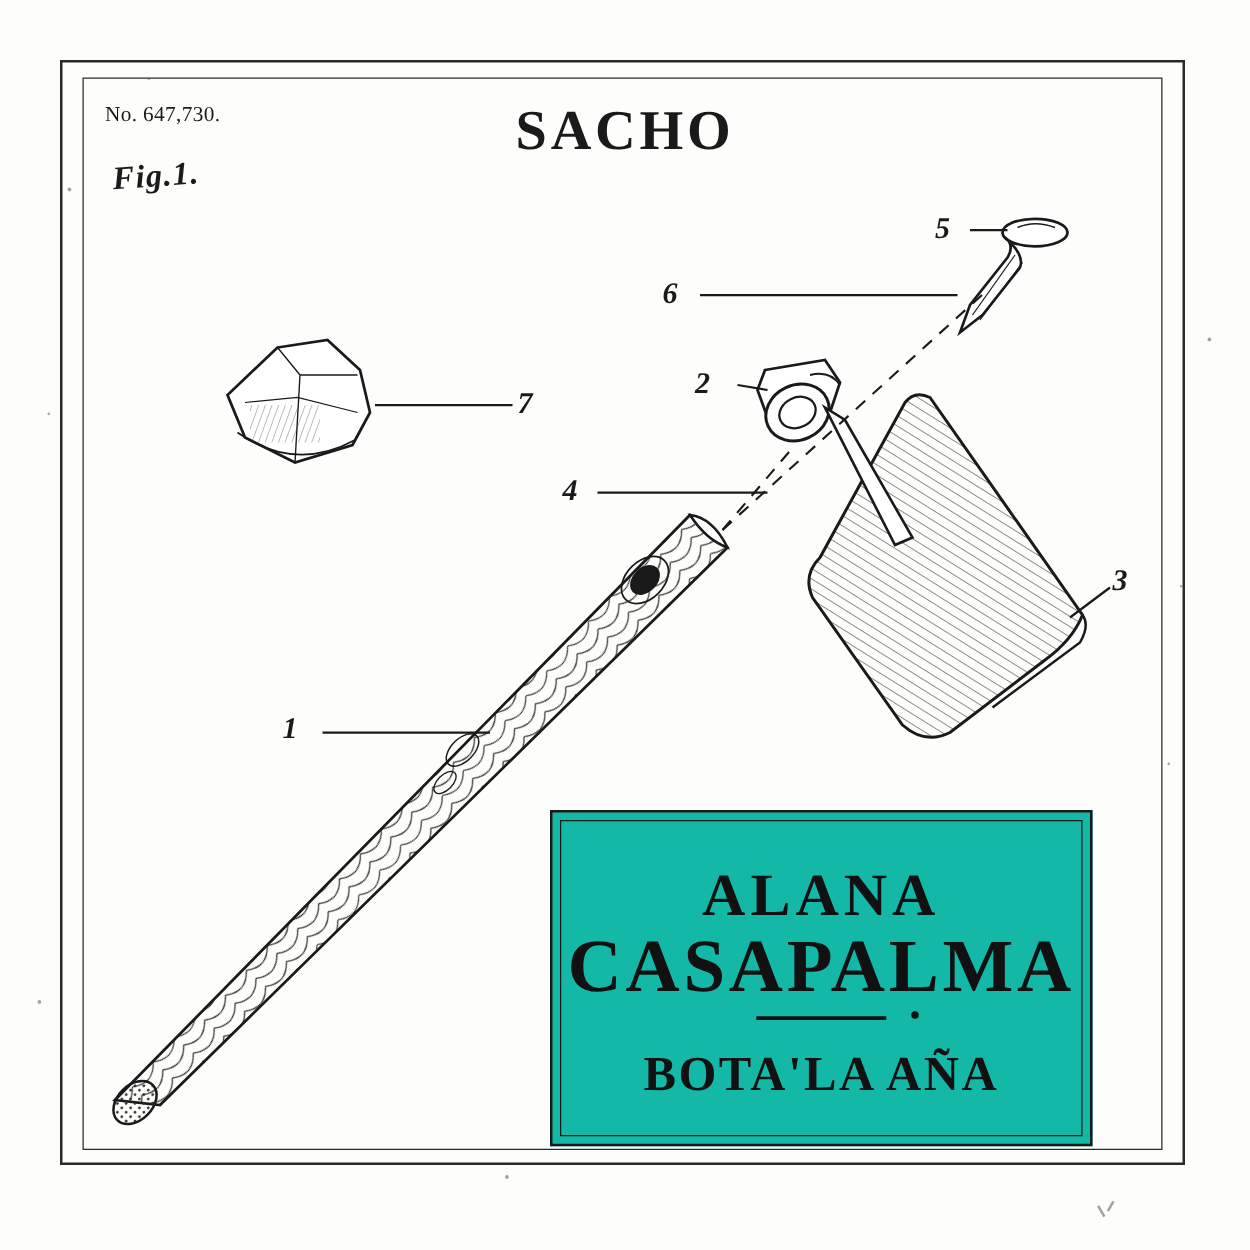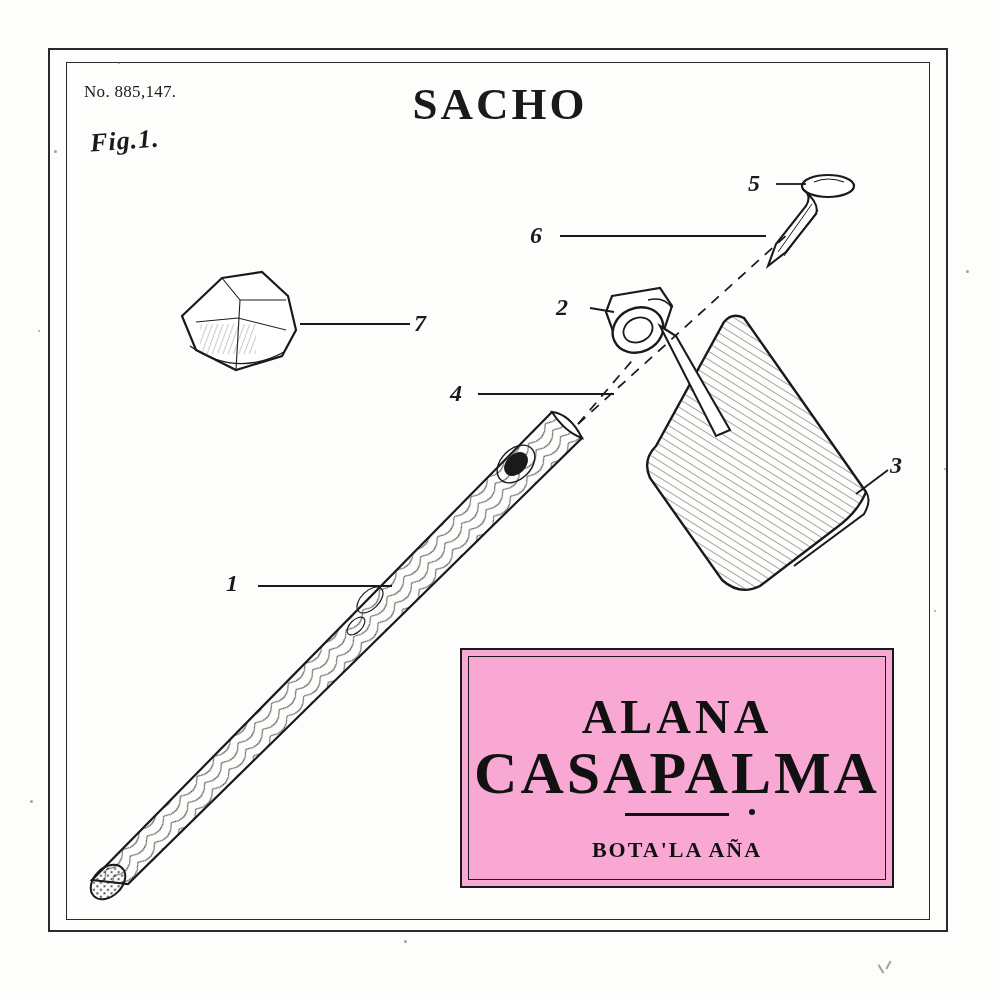--- a/index.html
+++ b/index.html
@@ -79,26 +79,26 @@
   .c2 { left: 556px; top: 294px; }
   .c3 { left: 890px; top: 452px; }
   .c4 { left: 450px; top: 380px; }
   .c5 { left: 748px; top: 170px; }
   .c6 { left: 530px; top: 222px; }
   .c7 { left: 414px; top: 310px; }
 
   
   .nameplate {
     position: absolute;
-    left: 460px;
+    left: 440px;
     top: 648px;
     width: 434px;
-    height: 240px;
+    height: 269px;
     border: 2px solid #1a1a1a;
-    background: #f9a8d4;
+    background: #14b8a6;
     box-sizing: border-box;
   }
   .nameplate-inner {
     position: absolute;
     left: 6px; top: 6px; right: 6px; bottom: 6px;
     border: 1px solid #1a1a1a;
     box-sizing: border-box;
   }
   .np-line1, .np-line2, .np-line3 {
     position: absolute;
@@ -122,36 +122,36 @@
   .np-dot {
     position: absolute;
     top: 152px;
     left: 50%;
     margin-left: 72px;
     width: 6px;
     height: 6px;
     background: #111;
     border-radius: 50%;
   }
-  .np-line3 { top: 180px; font-size: 22px; letter-spacing: 2px; }
+  .np-line3 { top: 180px; font-size: 39px; letter-spacing: 2px; }
 
   
   .speck { position: absolute; background: #555; border-radius: 50%; opacity: .55; }
 
   svg.art { position: absolute; left: 0; top: 0; width: 1000px; height: 1000px; }
 </style>
 </head>
 <body>
 
 <div id="page">
 
   <div class="plate-border"></div>
   <div class="plate-border-inner"></div>
 
-  <div class="patent-no">No. 885,147.</div>
+  <div class="patent-no">No. 647,730.</div>
   <div class="fig-label">Fig.1.</div>
   <div class="sheet-title">SACHO</div>
 
   <svg class="art" viewBox="0 0 1000 1000">
     <defs>
       <pattern id="woodgrain" width="26" height="40" patternUnits="userSpaceOnUse" patternTransform="rotate(-50)">
         <path d="M0 0 Q13 12 26 0 M0 10 Q13 22 26 10 M0 20 Q13 32 26 20 M0 30 Q13 42 26 30" fill="none" stroke="#2a2a2a" stroke-width="0.9"></path>
       </pattern>
       <pattern id="bladehatch" width="7" height="7" patternUnits="userSpaceOnUse" patternTransform="rotate(-58)">
         <line x1="0" y1="0" x2="0" y2="7" stroke="#2a2a2a" stroke-width="0.85"></line>

